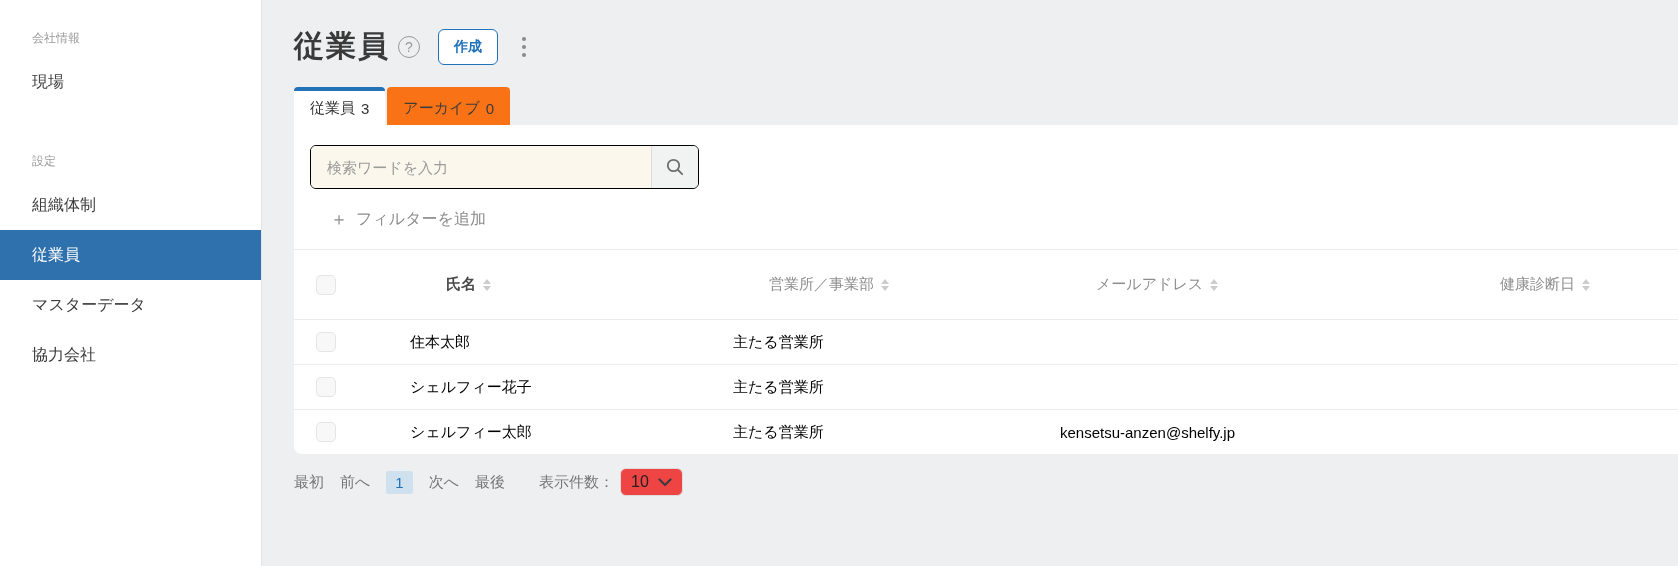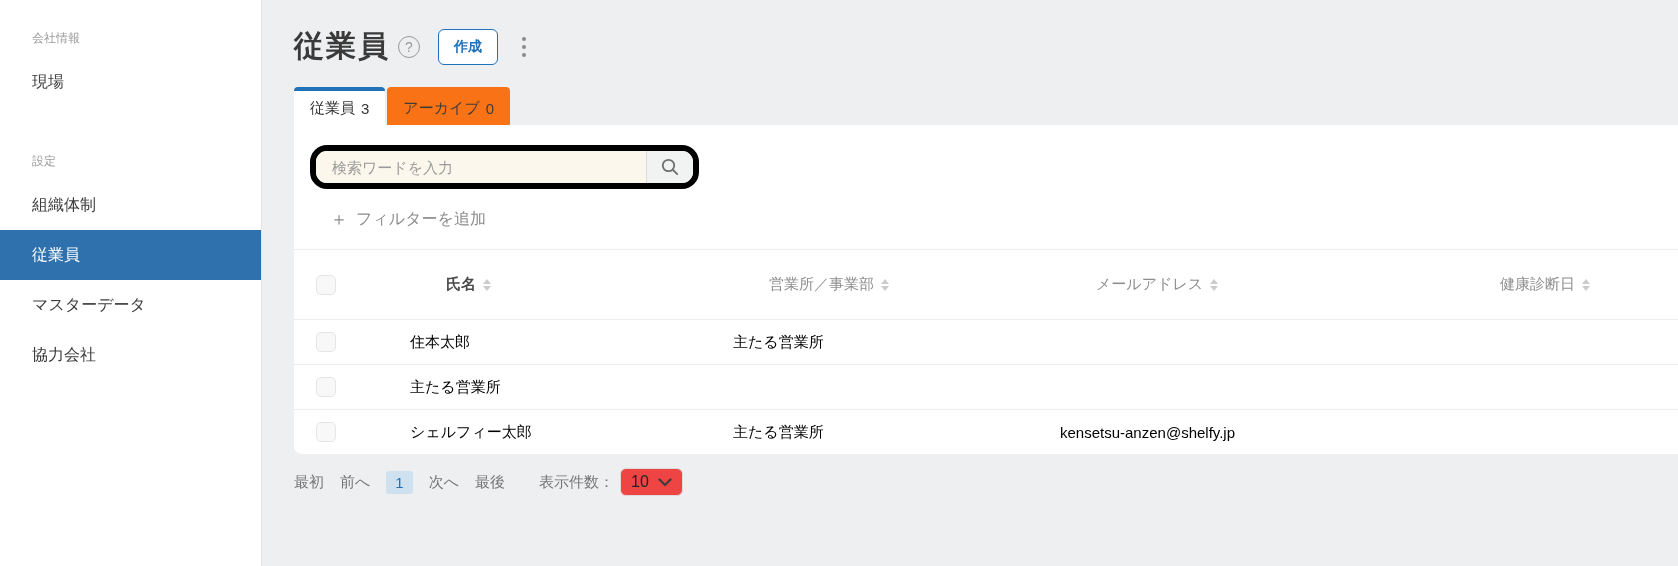--- a/index.html
+++ b/index.html
@@ -69,21 +69,21 @@
 
   
   .panel {
     background:#ffffff;
     border-radius:0 0 0 8px;
     padding-top:20px;
   }
   .search-row { margin-left:16px; }
   .search-bar {
     display:flex; width:389px; height:44px;
-    border:6px solid #000000; border-radius:17px;
+    border:1px solid #000000; border-radius:6px;
     overflow:hidden; background:#f1f2f2;
   }
   .search-input {
     flex:1; border:none; outline:none;
     background:#fcf7ec;
     border-right:1px solid #dcdcdc;
     padding:0 16px; font-size:15px; color:#333;
     font-family:inherit;
   }
   .search-input::placeholder { color:#9b9b9b; }
@@ -260,20 +260,21 @@
         <div class="col-name">住本太郎</div>
         <div class="col-office">主たる営業所</div>
         <div class="col-email"></div>
         <div class="col-health"></div>
       </div>
 
       <div class="trow">
         <div class="col-check">
             <span class="checkbox"></span>
           </div>
+        <div class="col-name">シェルフィー花子</div>
         <div class="col-office">主たる営業所</div>
         <div class="col-email"></div>
         <div class="col-health"></div>
       </div>
 
       <div class="trow">
         <div class="col-check">
             <span class="checkbox"></span>
           </div>
         <div class="col-name">シェルフィー太郎</div>

